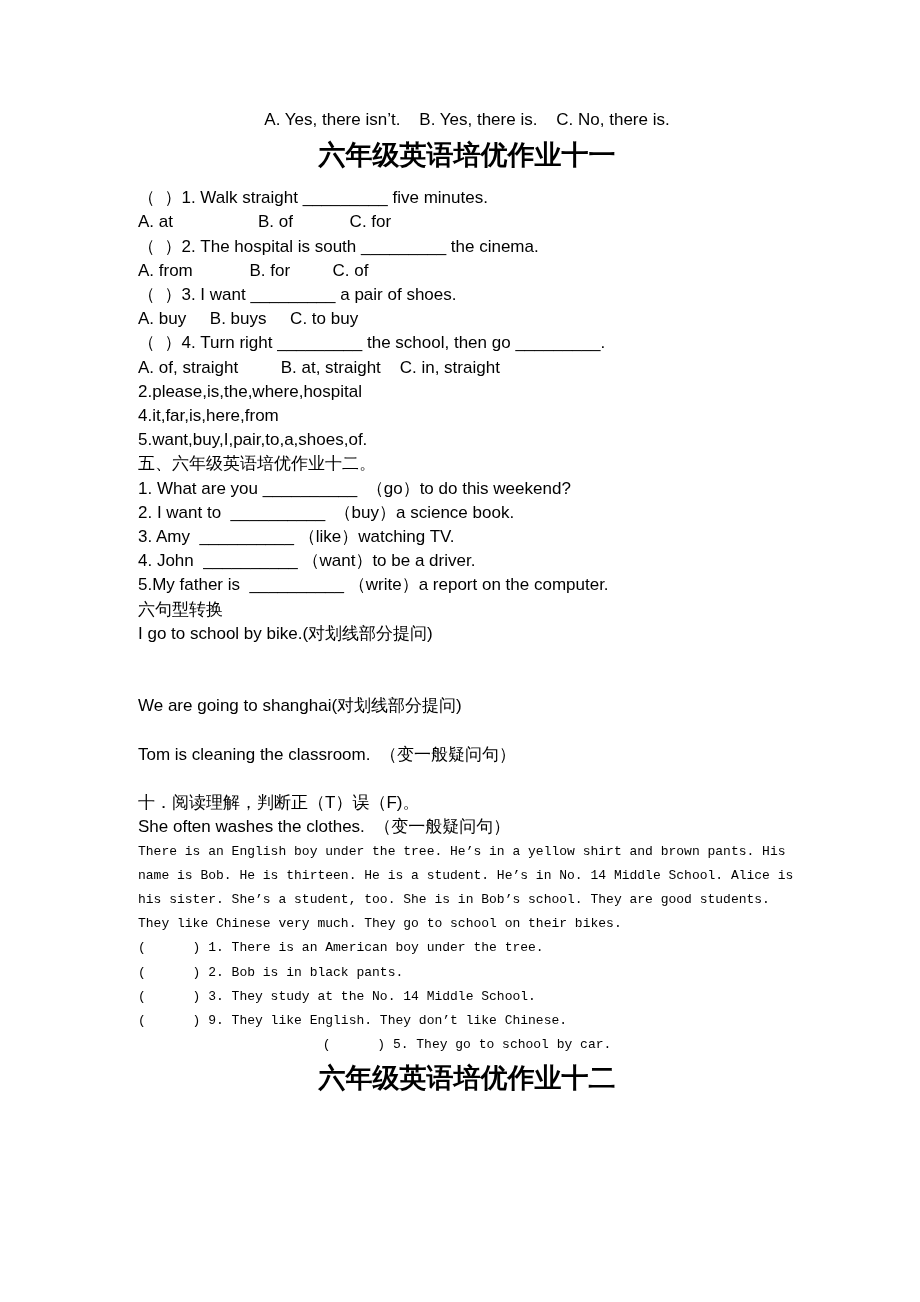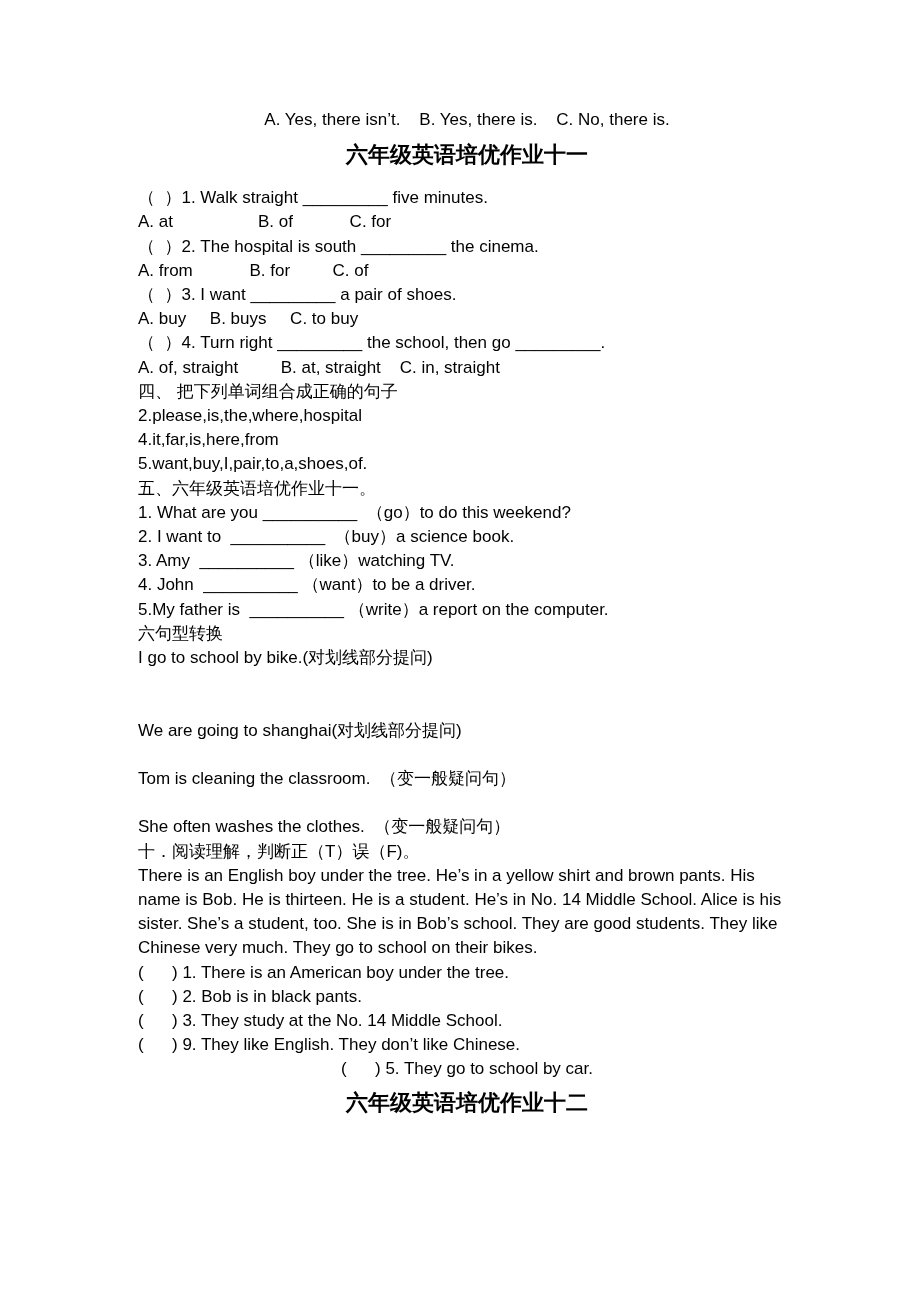--- a/index.html
+++ b/index.html
@@ -9,68 +9,67 @@
     width: 920px; height: 1032px;
     background: #ffffff; color: #000000;
     padding: 108px 124px 0 138px;
     font-family: "Liberation Sans", sans-serif;
     font-size: 17px;
   }
   .ln { line-height: 24.2px; min-height: 24.2px; white-space: pre-wrap; }
   .blank { height: 24.2px; }
   .center { text-align: center; }
   .title {
-    font-size: 22px; font-weight: 700; text-align: center;
+    font-size: 27px; font-weight: 700; text-align: center;
     line-height: 30px; margin: 8px 0 16px; white-space: pre-wrap;
   }
   .title12 { margin-top: 6px; margin-bottom: 0; }
-  .reading { font-family: Liberation Sans, sans-serif; font-size: 17px; }
+  .reading { font-family: Liberation Mono, monospace; font-size: 13px; }
   .passage { line-height: 24.2px; white-space: pre-wrap; }
 </style>
 </head>
 <body>
 
 <div class="page">
 
   <div class="ln center">A. Yes, there isn’t.    B. Yes, there is.    C. No, there is.</div>
 
   <div class="title">六年级英语培优作业十一</div>
 
   <div class="ln">（  ）1. Walk straight _________ five minutes.</div>
   <div class="ln">A. at                  B. of            C. for</div>
   <div class="ln">（  ）2. The hospital is south _________ the cinema.</div>
   <div class="ln">A. from            B. for         C. of</div>
   <div class="ln">（  ）3. I want _________ a pair of shoes.</div>
   <div class="ln">A. buy     B. buys     C. to buy</div>
   <div class="ln">（  ）4. Turn right _________ the school, then go _________.</div>
   <div class="ln">A. of, straight         B. at, straight    C. in, straight</div>
 
-  <div class="ln">四、 把下列单词组合成正确的句子</div>
   <div class="ln">2.please,is,the,where,hospital</div>
   <div class="ln">4.it,far,is,here,from</div>
   <div class="ln">5.want,buy,I,pair,to,a,shoes,of.</div>
 
-  <div class="ln">五、六年级英语培优作业十一。</div>
+  <div class="ln">五、六年级英语培优作业十二。</div>
   <div class="ln">1. What are you __________  （go）to do this weekend?</div>
   <div class="ln">2. I want to  __________  （buy）a science book.</div>
   <div class="ln">3. Amy  __________ （like）watching TV.</div>
   <div class="ln">4. John  __________ （want）to be a driver.</div>
   <div class="ln">5.My father is  __________ （write）a report on the computer.</div>
 
   <div class="ln">六句型转换</div>
   <div class="ln">I go to school by bike.(对划线部分提问)</div>
   <div class="blank"></div>
   <div class="blank"></div>
   <div class="ln">We are going to shanghai(对划线部分提问)</div>
   <div class="blank"></div>
   <div class="ln">Tom is cleaning the classroom.  （变一般疑问句）</div>
   <div class="blank"></div>
+  <div class="ln">十．阅读理解，判断正（T）误（F)。</div>
+
   <div class="ln">She often washes the clothes.  （变一般疑问句）</div>
-
-  <div class="ln">十．阅读理解，判断正（T）误（F)。</div>
   <div class="passage reading">There is an English boy under the tree. He’s in a yellow shirt and brown pants. His name is Bob. He is thirteen. He is a student. He’s in No. 14 Middle School. Alice is his sister. She’s a student, too. She is in Bob’s school. They are good students. They like Chinese very much. They go to school on their bikes.</div>
   <div class="ln reading">(      ) 1. There is an American boy under the tree.</div>
   <div class="ln reading">(      ) 2. Bob is in black pants.</div>
   <div class="ln reading">(      ) 3. They study at the No. 14 Middle School.</div>
   <div class="ln reading">(      ) 9. They like English. They don’t like Chinese.</div>
   <div class="ln reading center">(      ) 5. They go to school by car.</div>
 
   <div class="title title12">六年级英语培优作业十二</div>
 
 </div>

